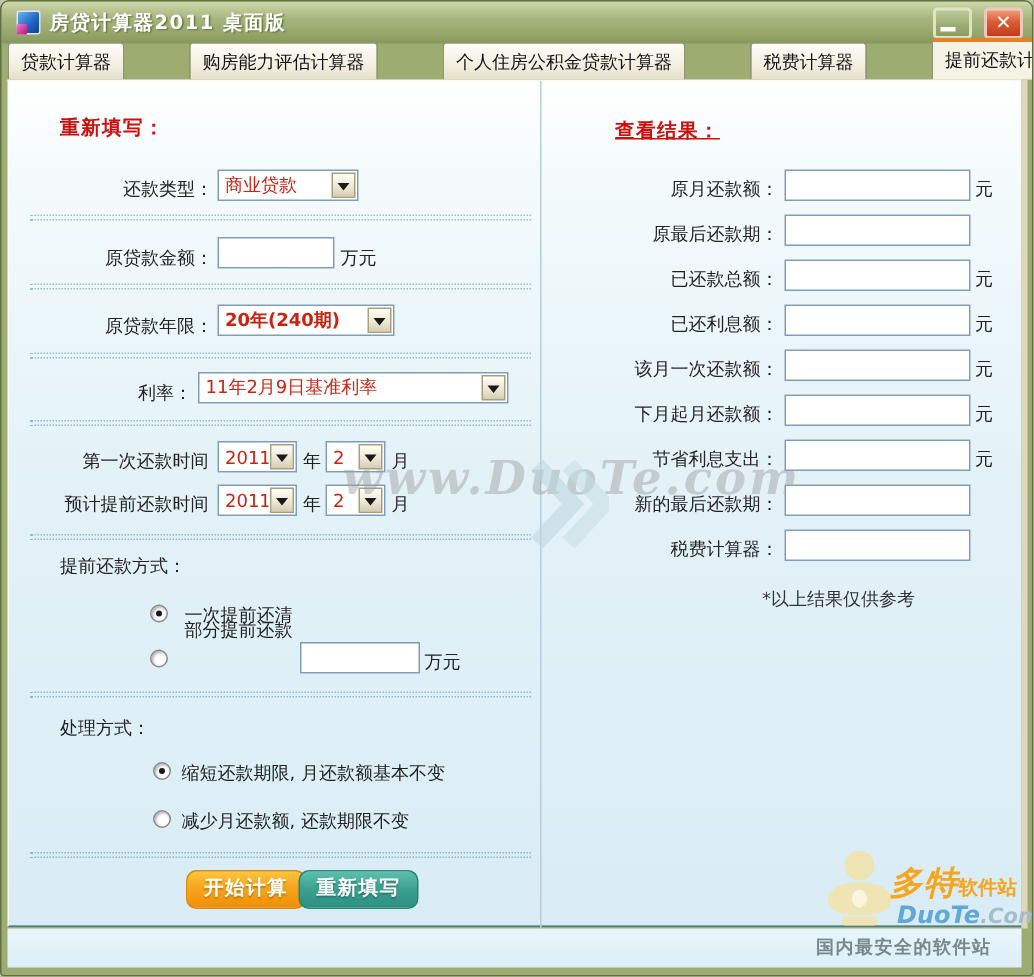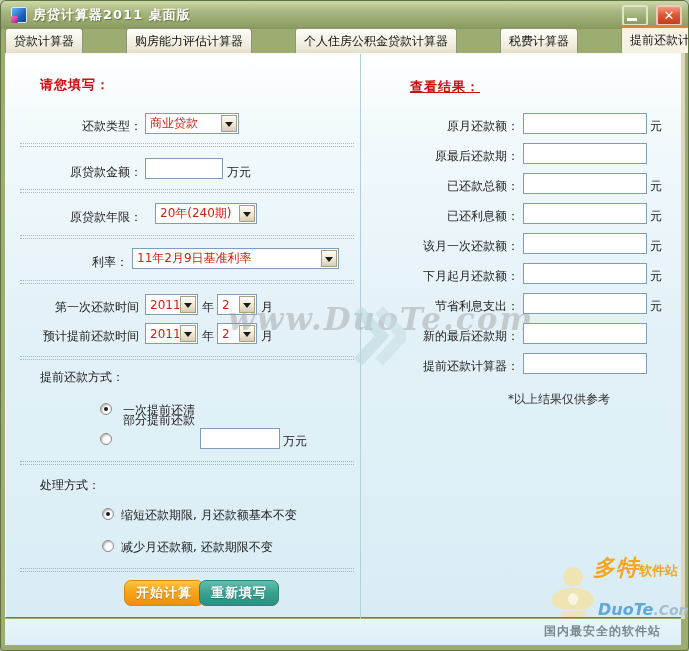--- a/index.html
+++ b/index.html
@@ -84,21 +84,21 @@
                font-family:"DejaVu Serif","Liberation Serif",serif; color:#9c9c9c; opacity:.45;
                letter-spacing:2px; pointer-events:none; white-space:nowrap; }
   .chevrons { position:absolute; left:346px; top:250px; opacity:.55; pointer-events:none; }
 
   
   .logo-person { position:absolute; left:551px; top:566px; width:42px; height:50px; opacity:.9; }
   .lp-head { position:absolute; left:11px; top:0; width:20px; height:20px; border-radius:50%; background:#f2e4ae; }
   .lp-body { position:absolute; left:0; top:21px; width:42px; height:22px; border-radius:50% 50% 40% 40%; background:#f2e4ae; }
   .lp-hole { position:absolute; left:16px; top:26px; width:10px; height:12px; border-radius:50%; background:#fdf6df; }
   .lp-feet { position:absolute; left:9px; top:44px; width:24px; height:6px; border-radius:3px; background:#f2e4ae; }
-  .logo-name { position:absolute; left:592px; top:552px; white-space:nowrap; }
+  .logo-name { position:absolute; left:592px; top:573px; white-space:nowrap; }
   .logo-name .big   { font-size:22px; font-weight:bold; font-style:italic; color:#f7a41e; letter-spacing:1px; }
   .logo-name .small { font-size:13px; font-weight:bold; color:#f7a41e; }
   .logo-domain { position:absolute; left:597px; top:599px; white-space:nowrap; font-weight:bold; font-style:italic; }
   .logo-domain .d  { font-size:16px; color:#5fa8d8; }
   .logo-domain .c  { font-size:14px; color:#a5bdc9; }
   .logo-tagline { position:absolute; left:543px; top:622px; font-size:12px; font-weight:bold; color:#79878e;
                   letter-spacing:1px; white-space:nowrap; }
 </style>
 </head>
 <body>
@@ -119,38 +119,38 @@
   <div class="tabbar">
     <div class="tab">贷款计算器</div>
     <div class="tab">购房能力评估计算器</div>
     <div class="tab">个人住房公积金贷款计算器</div>
     <div class="tab">税费计算器</div>
     <div class="tab active">提前还款计算器</div>
   </div>
 
   <div class="content">
 
-    <div class="heading" style="left:34px; top:22px;">请您填写：</div>
+    <div class="heading" style="left:34px; top:22px;">重新填写：</div>
 
     <span class="flabel" style="left:0; top:64px; width:136px;">还款类型：</span>
     <div class="dd" style="left:139px; top:59px; width:94px;">
       <span class="dd-val">商业贷款</span>
       <span class="dd-btn">
           <i></i>
         </span>
     </div>
     <div class="dotsep" style="top:89px;"></div>
 
     <span class="flabel" style="left:0; top:110px; width:136px;">原贷款金额：</span>
     <input class="tinput" style="left: 139px; top: 104px; width: 78px;" type="text" value="">
     <span class="funit" style="left:221px; top:110px;">万元</span>
     <div class="dotsep" style="top:135px;"></div>
 
     <span class="flabel" style="left:0; top:155px; width:136px;">原贷款年限：</span>
-    <div class="dd" style="left:149px; top:149px; width:102px;">
+    <div class="dd" style="left:139px; top:149px; width:118px;font-weight:bold;">
       <span class="dd-val">20年(240期)</span>
       <span class="dd-btn">
           <i></i>
         </span>
     </div>
     <div class="dotsep" style="top:181px;"></div>
 
     <span class="flabel" style="left:0; top:200px; width:122px;">利率：</span>
     <div class="dd" style="left:126px; top:194px; width:207px;">
       <span class="dd-val">11年2月9日基准利率</span>
@@ -247,21 +247,21 @@
     <span class="funit" style="left:644px; top:214px;">元</span>
 
     <span class="flabel" style="left:356px; top:244px; width:157px;">节省利息支出：</span>
     <input class="tinput" style="left: 517px; top: 239px; width: 124px;" type="text">
     <span class="funit" style="left:644px; top:244px;">元</span>
 
     <span class="flabel" style="left:356px; top:274px; width:157px;">新的最后还款期：</span>
     <input class="tinput" style="left: 517px; top: 269px; width: 124px;" type="text">
     <span class="funit" style="left:644px; top:274px;"></span>
 
-    <span class="flabel" style="left:356px; top:304px; width:157px;">提前还款计算器：</span>
+    <span class="flabel" style="left:356px; top:304px; width:157px;">税费计算器：</span>
     <input class="tinput" style="left: 517px; top: 299px; width: 124px;" type="text">
     <span class="funit" style="left:644px; top:304px;"></span>
 
     <div class="note" style="left:502px; top:337px;">*以上结果仅供参考</div>
   </div>
 
   <div class="inner-strip"></div>
   <div class="footer"></div>
 
   <div class="logo-person">

